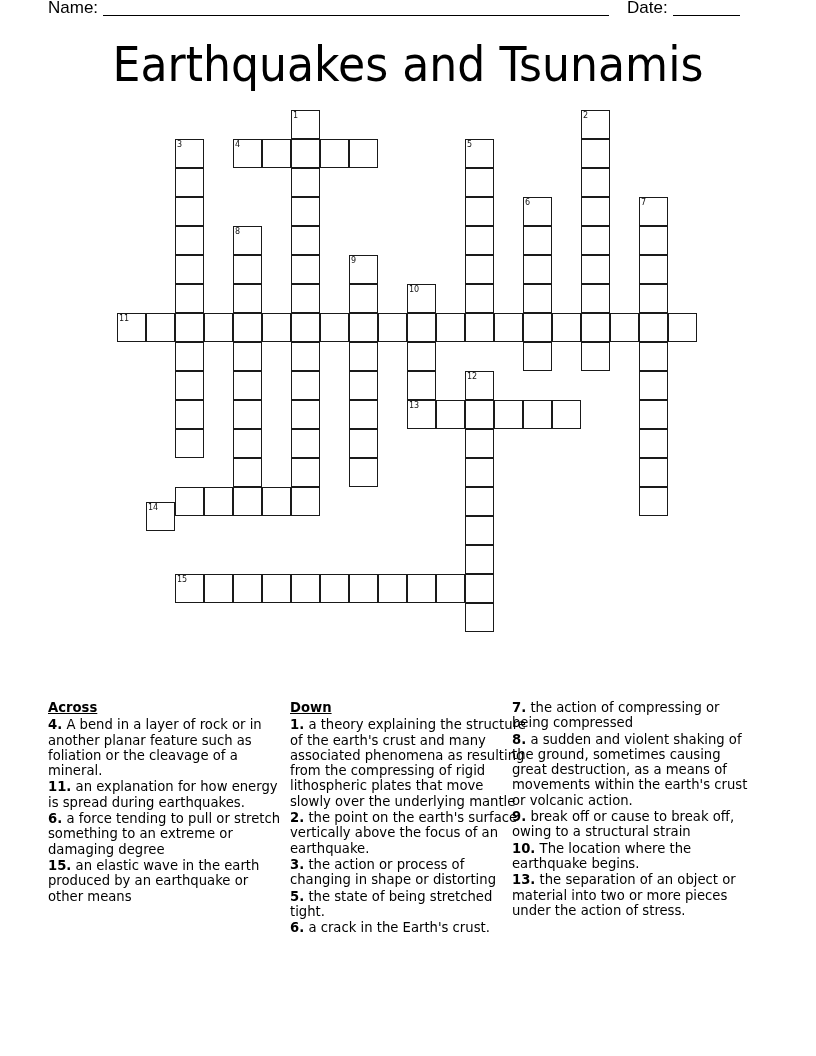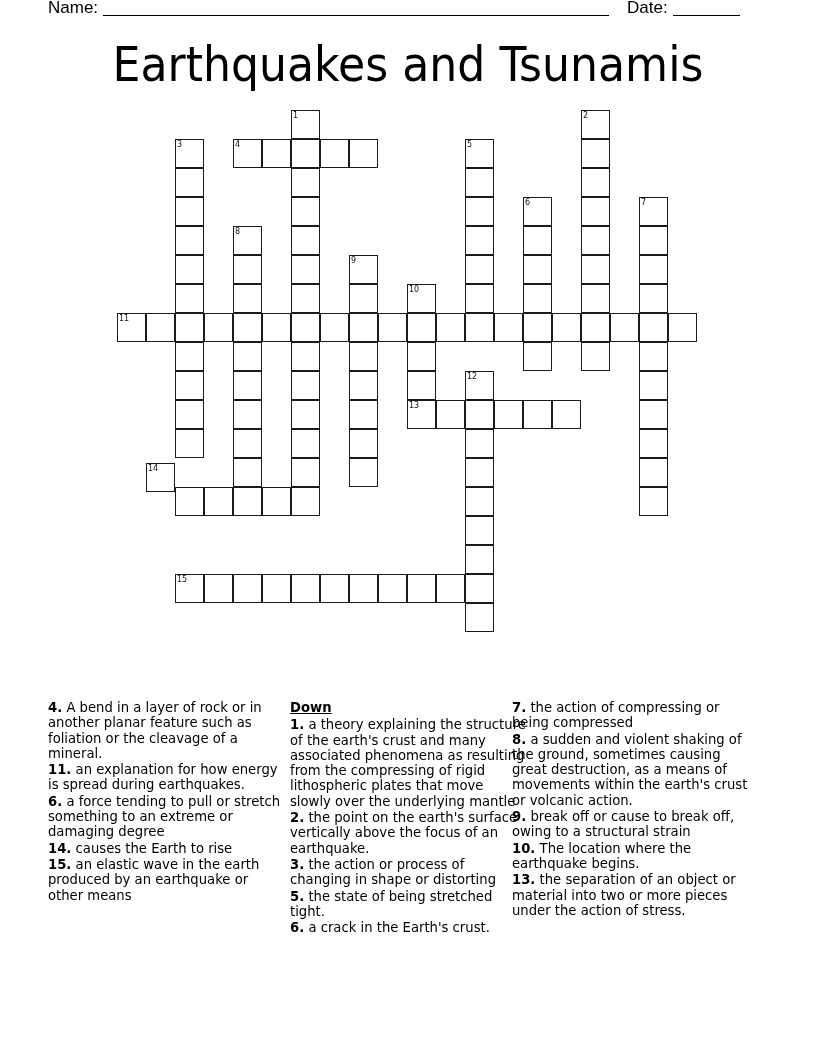--- a/index.html
+++ b/index.html
@@ -163,21 +163,21 @@
     <div class="cell" style="left: 465px; top: 458px;"></div>
     <div class="cell" style="left: 465px; top: 487px;"></div>
     <div class="cell" style="left: 465px; top: 516px;"></div>
     <div class="cell" style="left: 465px; top: 545px;"></div>
     <div class="cell" style="left: 465px; top: 574px;"></div>
     <div class="cell" style="left: 465px; top: 603px;"></div>
     <div class="cell" style="left: 436px; top: 400px;"></div>
     <div class="cell" style="left: 494px; top: 400px;"></div>
     <div class="cell" style="left: 523px; top: 400px;"></div>
     <div class="cell" style="left: 552px; top: 400px;"></div>
-    <div class="cell" style="left: 146px; top: 463px;">
+    <div class="cell" style="left: 146px; top: 502px;">
       <span class="num">14</span>
     </div>
     <div class="cell" style="left: 175px; top: 487px;"></div>
     <div class="cell" style="left: 204px; top: 487px;"></div>
     <div class="cell" style="left: 262px; top: 487px;"></div>
     <div class="cell" style="left: 175px; top: 574px;">
       <span class="num">15</span>
     </div>
     <div class="cell" style="left: 204px; top: 574px;"></div>
     <div class="cell" style="left: 233px; top: 574px;"></div>
@@ -185,25 +185,25 @@
     <div class="cell" style="left: 291px; top: 574px;"></div>
     <div class="cell" style="left: 320px; top: 574px;"></div>
     <div class="cell" style="left: 349px; top: 574px;"></div>
     <div class="cell" style="left: 378px; top: 574px;"></div>
     <div class="cell" style="left: 407px; top: 574px;"></div>
     <div class="cell" style="left: 436px; top: 574px;"></div>
   </div>
 
 <div class="clues">
   <div class="col col-1">
+    <div class="col-head">Across</div>
     <div id="across-list">
         <div class="clue"><b>4.</b> <span>A bend in a layer of rock or in another planar feature such as foliation or the cleavage of a mineral.</span></div>
         <div class="clue"><b>11.</b> <span>an explanation for how energy is spread during earthquakes.</span></div>
         <div class="clue"><b>6.</b> <span>a force tending to pull or stretch something to an extreme or damaging degree</span></div>
-        <div class="clue"><b>14.</b> <span>causes the Earth to rise</span></div>
         <div class="clue"><b>15.</b> <span>an elastic wave in the earth produced by an earthquake or other means</span></div>
       </div>
   </div>
   <div class="col col-2">
     <div class="col-head">Down</div>
     <div id="down-list-a">
         <div class="clue"><b>1.</b> <span>a theory explaining the structure of the earth's crust and many associated phenomena as resulting from the compressing of rigid lithospheric plates that move slowly over the underlying mantle</span></div>
         <div class="clue"><b>2.</b> <span>the point on the earth's surface vertically above the focus of an earthquake.</span></div>
         <div class="clue"><b>3.</b> <span>the action or process of changing in shape or distorting</span></div>
         <div class="clue"><b>5.</b> <span>the state of being stretched tight.</span></div>

